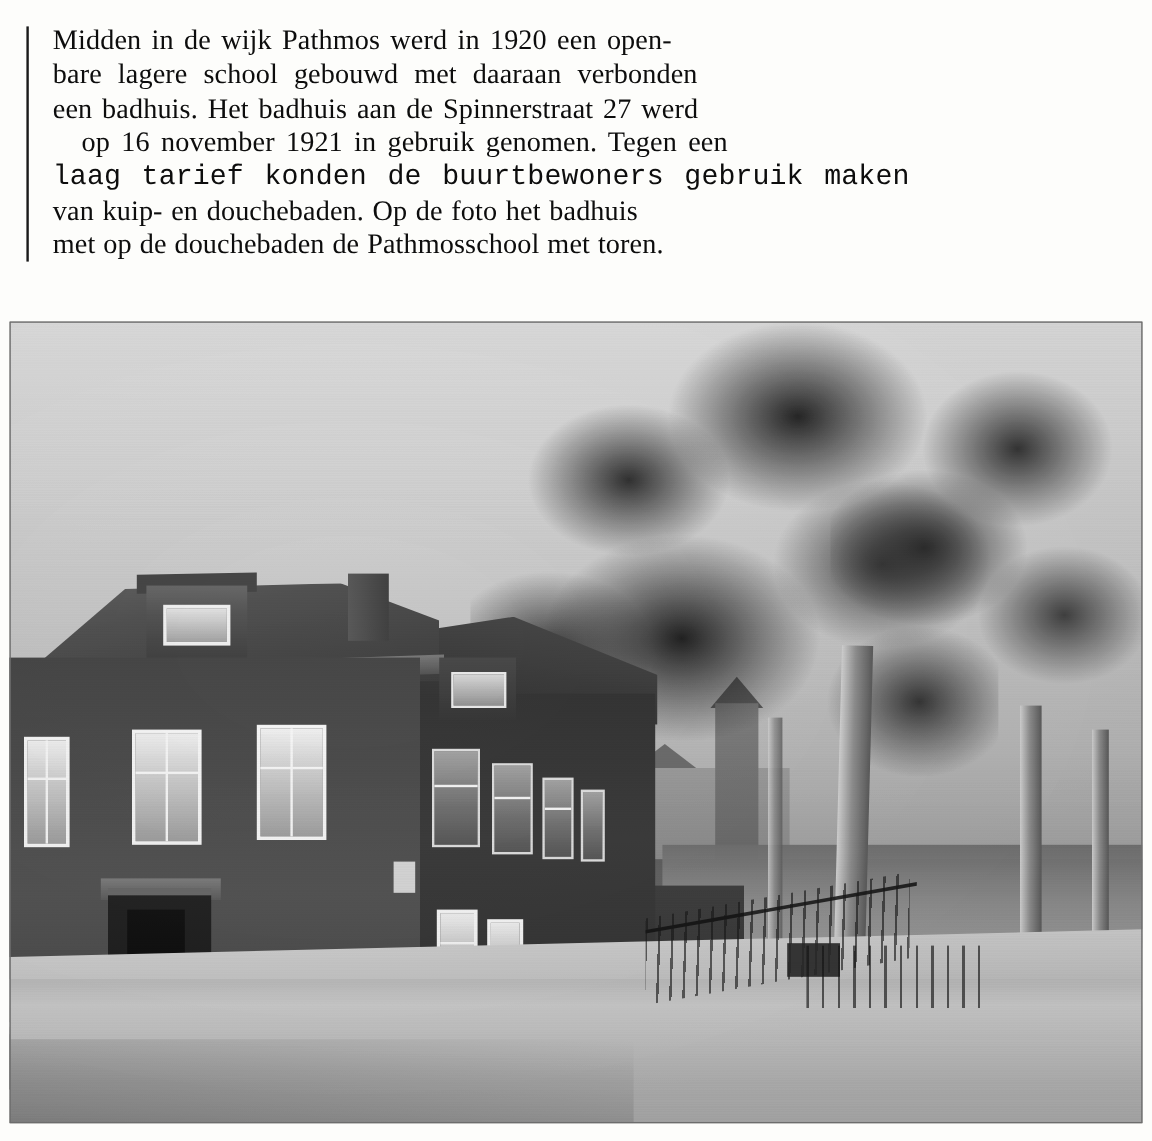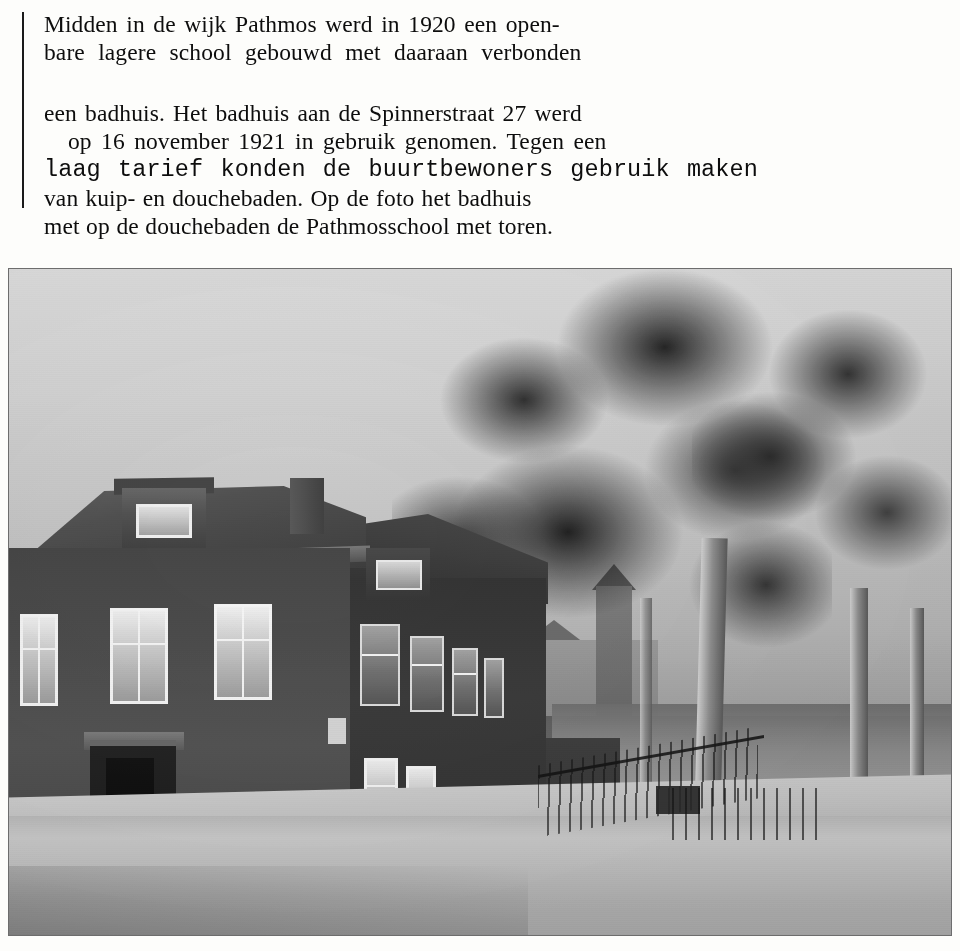--- a/index.html
+++ b/index.html
@@ -19,21 +19,21 @@
     height: 951px;
     background: #fdfdfb;
   }
 
   
   .caption-block {
     position: absolute;
     left: 0;
     top: 0;
     width: 960px;
-    padding-top: 10px;
+    padding-top: 20px;
   }
   .caption-inner {
     position: relative;
     margin-left: 22px;
     padding-left: 22px;
     width: 660px;
   }
   .caption-rule {
     position: absolute;
     left: 0;
@@ -52,21 +52,21 @@
     letter-spacing: 0.1px;
   }
   .caption-text .line {
     display: block;
     white-space: pre;
   }
 
   
   .l1 { word-spacing: 2.6px; }
   .l2 { word-spacing: 7.4px; }
-  .l3 { word-spacing: 2.2px; margin-top: 32px; }
+  .l3 { word-spacing: 2.2px; }
   .l4 { word-spacing: 3.4px; margin-left: 24px; }
   .l5 { word-spacing: 3.0px; font-family: Liberation Mono, monospace; }
   .l6 { word-spacing: 1.2px; }
   .l7 { word-spacing: 0.6px; }
 
   
   .photo-wrap {
     position: absolute;
     left: 8px;
     top: 268px;

